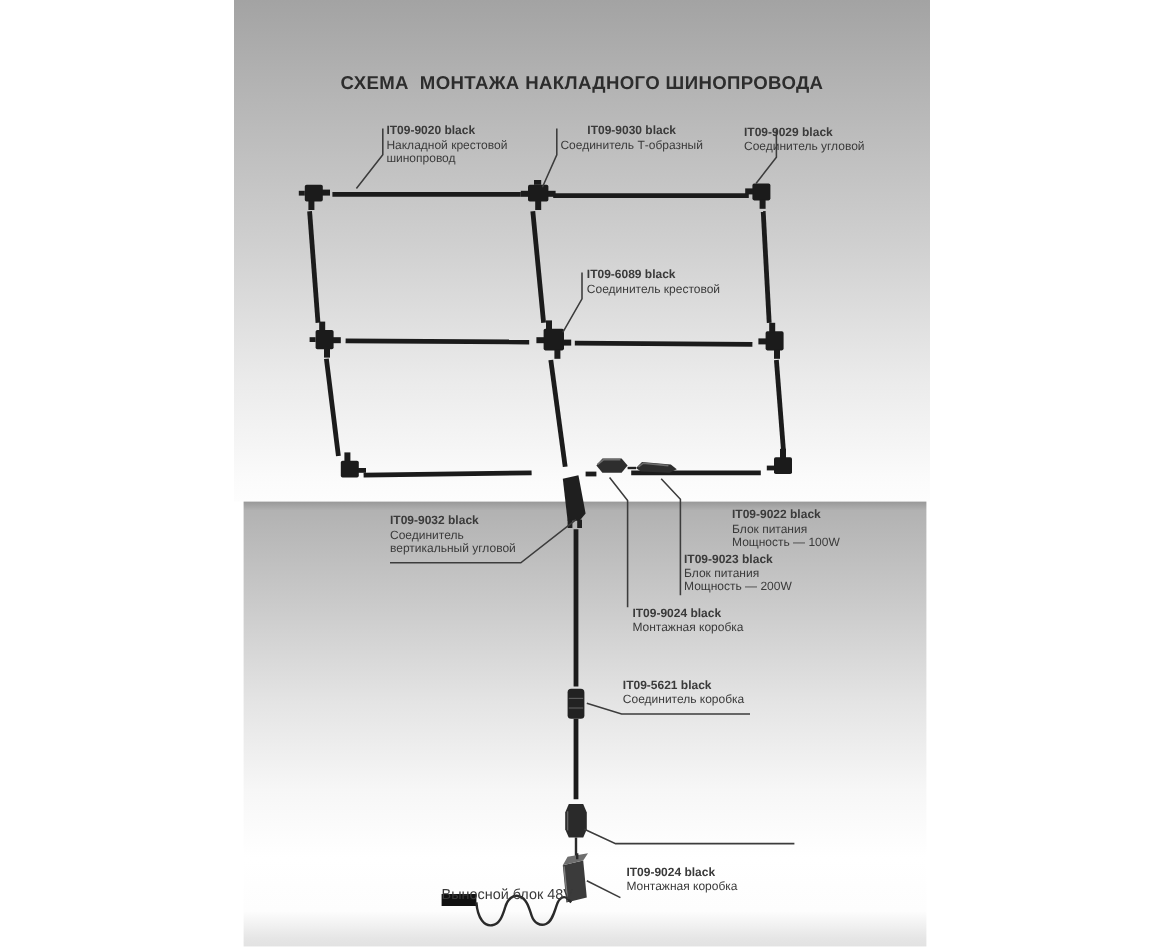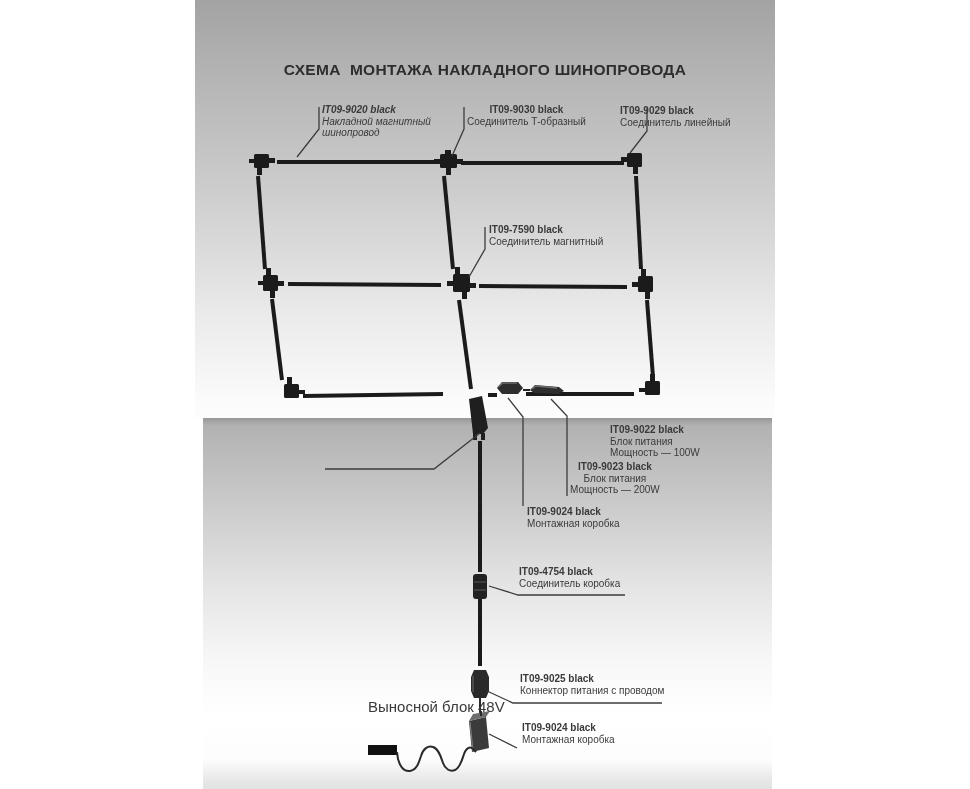--- a/index.html
+++ b/index.html
@@ -151,71 +151,72 @@
       <polyline class="leader" points="469,277 485,249 485,227"></polyline>
       <polyline class="leader" points="325,469 434,469 480,433"></polyline>
       <polyline class="leader" points="508,398 523,417 523,506"></polyline>
       <polyline class="leader" points="551,399 567,416 567,496"></polyline>
       <polyline class="leader" points="489,586 518,595 625,595"></polyline>
       <polyline class="leader" points="487,691 513,703 662,703"></polyline>
       <polyline class="leader" points="489,734 517,748"></polyline>
     </g>
   </svg>
 
-  <div class="lbl" style="left:322px;top:104px;font-style:italic;">
+  <div class="lbl" style="left:322px;top:104px;">
     <span class="code">IT09-9020 black</span>
-    <span class="dline">Накладной магнитный</span>
+    <span class="dline">Накладной крестовой</span>
     <span class="dline">шинопровод</span>
   </div>
 
   <div class="lbl" style="left:467px;top:104px;text-align:center;">
     <span class="code">IT09-9030 black</span>
     <span class="dline">Соединитель Т-образный</span>
   </div>
 
   <div class="lbl" style="left:620px;top:105px;">
     <span class="code">IT09-9029 black</span>
-    <span class="dline">Соединитель линейный</span>
+    <span class="dline">Соединитель угловой</span>
   </div>
 
   <div class="lbl" style="left:489px;top:224px;">
-    <span class="code">IT09-7590 black</span>
-    <span class="dline">Соединитель магнитный</span>
-  </div>
-
+    <span class="code">IT09-6089 black</span>
+    <span class="dline">Соединитель крестовой</span>
+  </div>
+
+  <div class="lbl" style="left:325px;top:429px;">
+    <span class="code">IT09-9032 black</span>
+    <span class="dline">Соединитель</span>
+    <span class="dline">вертикальный угловой</span>
+  </div>
 
   <div class="lbl" style="left:570px;top:424px;margin-left:40px;">
     <span class="code">IT09-9022 black</span>
     <span class="dline">Блок питания</span>
     <span class="dline">Мощность — 100W</span>
   </div>
 
-  <div class="lbl" style="left:570px;top:461px;text-align:center;">
+  <div class="lbl" style="left:570px;top:461px;">
     <span class="code">IT09-9023 black</span>
     <span class="dline">Блок питания</span>
     <span class="dline">Мощность — 200W</span>
   </div>
 
   <div class="lbl" style="left:527px;top:506px;">
     <span class="code">IT09-9024 black</span>
     <span class="dline">Монтажная коробка</span>
   </div>
 
   <div class="lbl" style="left:519px;top:566px;">
-    <span class="code">IT09-4754 black</span>
+    <span class="code">IT09-5621 black</span>
     <span class="dline">Соединитель коробка</span>
   </div>
 
-  <div class="lbl" style="left:520px;top:673px;">
-    <span class="code">IT09-9025 black</span>
-    <span class="dline">Коннектор питания с проводом</span>
-  </div>
 
   <div class="lbl" style="left:522px;top:722px;">
     <span class="code">IT09-9024 black</span>
     <span class="dline">Монтажная коробка</span>
   </div>
 
-  <div class="lbl" style="left:368px;top:701px;font-size:15px;">
+  <div class="lbl" style="left:368px;top:740px;font-size:12px;">
     <span class="dline">Выносной блок 48V</span>
   </div>
 
 </div>
 
 </body></html>

